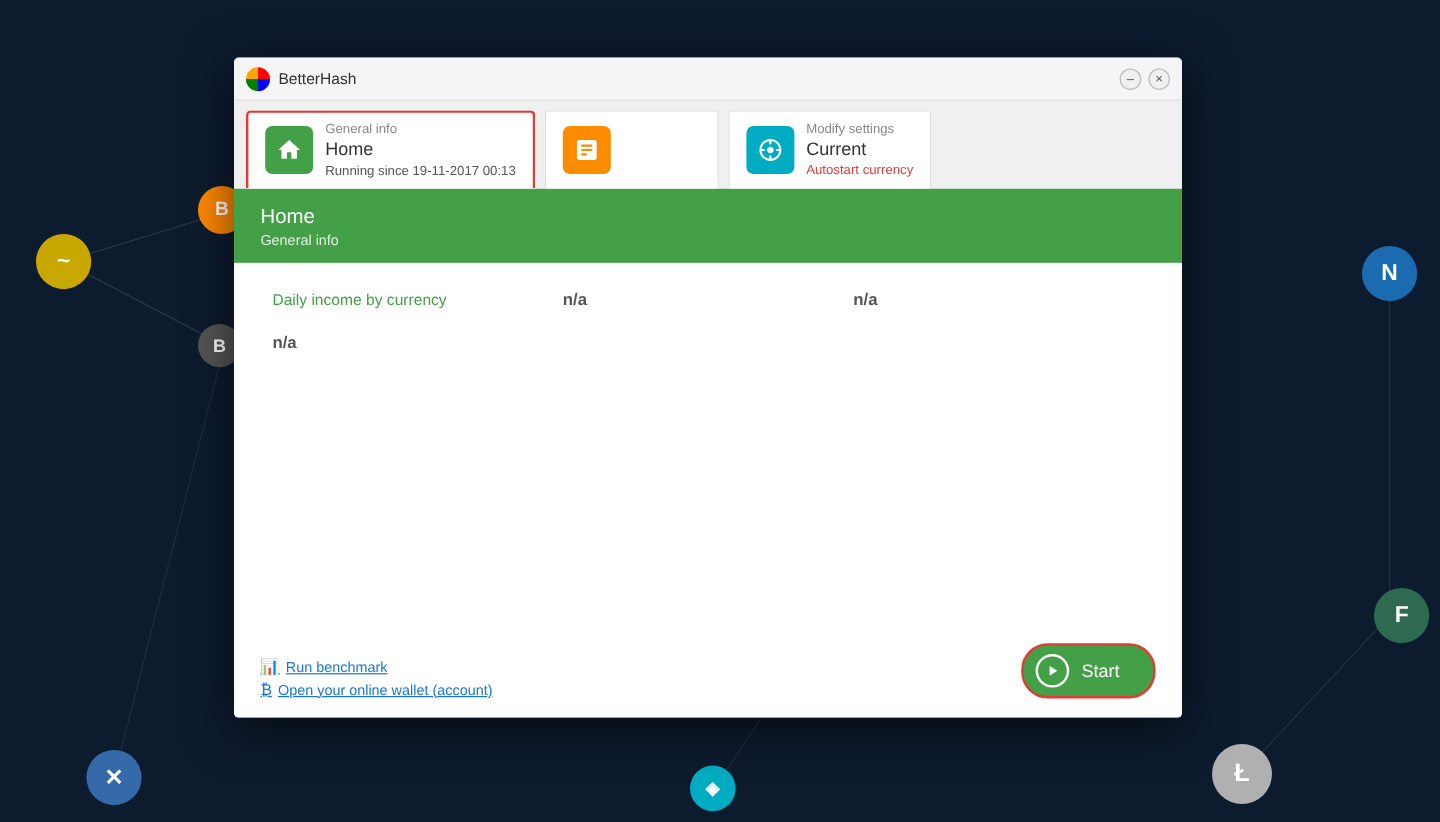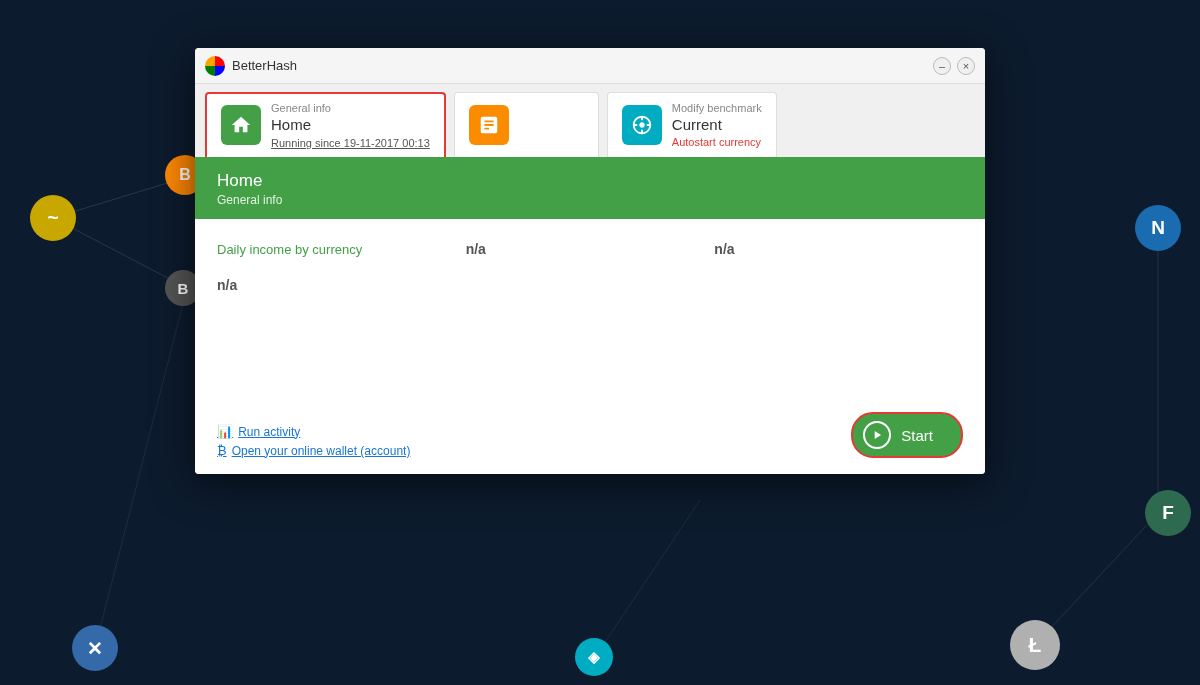--- a/index.html
+++ b/index.html
@@ -19,21 +19,21 @@
       width: 100%; height: 100%;
       pointer-events: none;
     }
 
     
     .app-window {
       position: absolute;
       top: 48px;
       left: 195px;
       width: 790px;
-      height: 426px;
+      height: 550px;
       background: #f0f0f0;
       border-radius: 4px;
       box-shadow: 0 8px 40px rgba(0,0,0,0.6);
       display: flex;
       flex-direction: column;
       overflow: hidden;
     }
 
     
     .title-bar {
@@ -125,21 +125,21 @@
       font-size: 15px;
       color: #333;
       font-weight: 500;
       line-height: 1.3;
     }
     .tab-status {
       font-size: 11px;
       margin-top: 2px;
     }
     .tab-status.red { color: #e53935; }
-    .tab-status.running { color: #555; font-size: 11px; text-decoration: underline; }
+    .tab-status.running { color: #555; font-size: 11px; }
 
     
     .content-area {
       flex: 1;
       background: #fff;
       overflow: hidden;
       display: flex;
       flex-direction: column;
     }
 
@@ -156,21 +156,21 @@
     }
     .content-header-sub {
       font-size: 12px;
       color: rgba(255,255,255,0.85);
       margin-top: 2px;
     }
 
     
     .main-content {
       flex: 1;
-      padding: 22px 22px 16px;
+      padding: 22px 32px 16px;
       display: flex;
       flex-direction: column;
     }
     .income-grid {
       display: grid;
       grid-template-columns: 1fr 1fr 1fr;
       gap: 0;
       margin-bottom: 20px;
     }
     .income-col {}
@@ -307,21 +307,21 @@
       </div>
     </div>
 
     <div class="nav-tab">
       <div class="tab-icon teal">
         <svg viewBox="0 0 24 24">
             <path d="M12 2C6.48 2 2 6.48 2 12s4.48 10 10 10 10-4.48 10-10S17.52 2 12 2zm1 17.93V18c0-.55-.45-1-1-1s-1 .45-1 1v1.93C7.06 19.44 4.56 16.94 4.07 13H6c.55 0 1-.45 1-1s-.45-1-1-1H4.07C4.56 7.06 7.06 4.56 11 4.07V6c0 .55.45 1 1 1s1-.45 1-1V4.07c3.94.49 6.44 2.99 6.93 6.93H18c-.55 0-1 .45-1 1s.45 1 1 1h1.93c-.49 3.94-2.99 6.44-6.93 6.93zM12 9c-1.66 0-3 1.34-3 3s1.34 3 3 3 3-1.34 3-3-1.34-3-3-3z"></path>
           </svg>
       </div>
       <div class="tab-info">
-        <span class="tab-label-small">Modify benchmark</span>
+        <span class="tab-label-small">Modify settings</span>
         <span class="tab-label-big">Current</span>
         <span class="tab-status red">Autostart currency</span>
       </div>
     </div>
   </div>
 
   <div class="content-area">
 
     <div class="content-header">
       <div class="content-header-title">Home</div>
@@ -340,21 +340,21 @@
         <div class="income-col">
           <div class="income-value">n/a</div>
         </div>
       </div>
     </div>
 
     <div class="bottom-bar">
       <div class="bottom-links">
         <div class="bottom-link">
           <span style="font-size:13px;">📊</span>
-          <span>Run activity</span>
+          <span>Run benchmark</span>
         </div>
         <div class="bottom-link">
           <span style="font-size:13px;">₿</span>
           <span>Open your online wallet (account)</span>
         </div>
       </div>
       <button class="start-btn">
         <div class="start-btn-icon">
           <svg width="14" height="14" viewBox="0 0 24 24" fill="white">
               <path d="M8 5v14l11-7z"></path>

